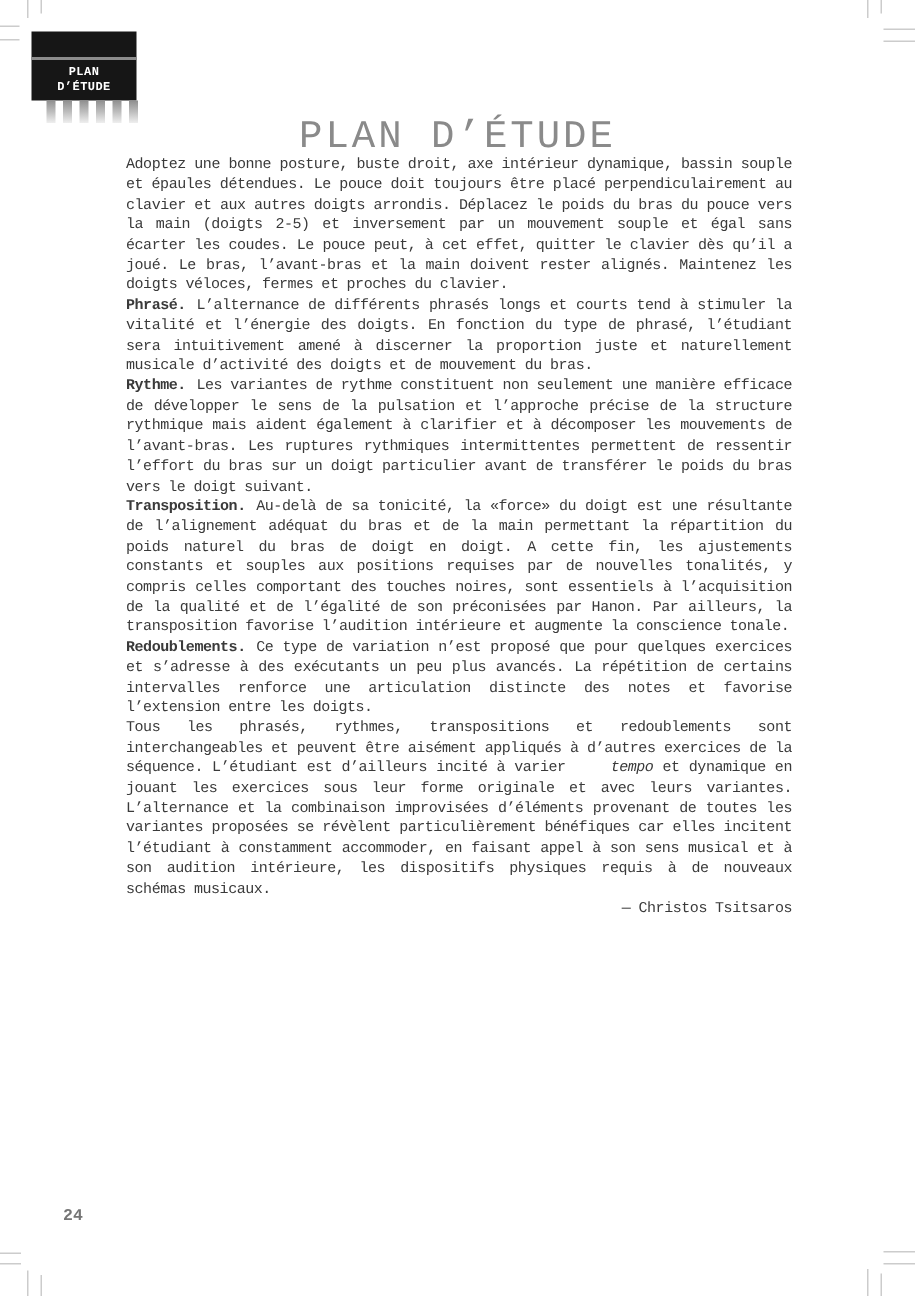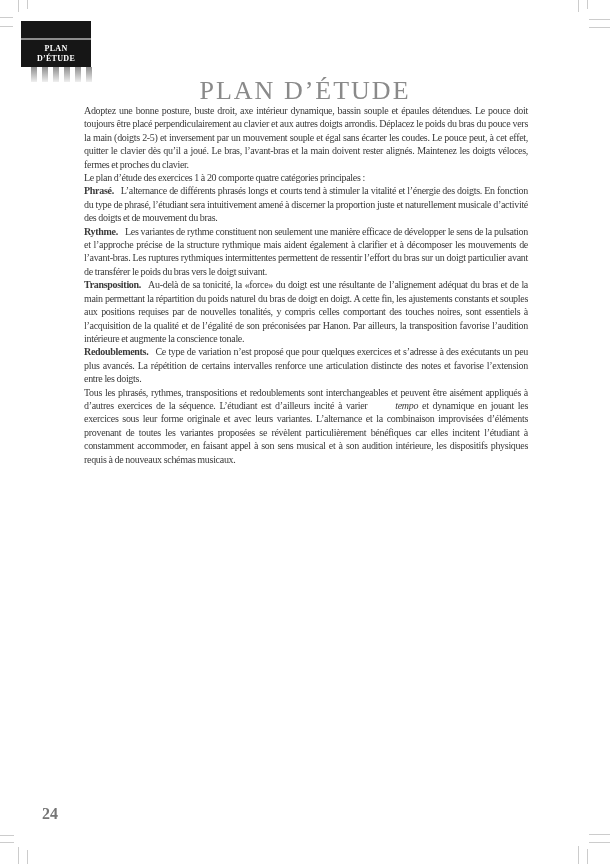--- a/index.html
+++ b/index.html
@@ -1,18 +1,18 @@
 <!DOCTYPE html>
 <html><head>
 <meta charset="utf-8">
 <style>
   html, body { margin:0; padding:0; background:#ffffff; }
   .page {
     position:relative; width:610px; height:864px; background:#ffffff;
-    font-family:Liberation Serif, serif; overflow:hidden;
+    font-family:Liberation Mono, monospace; overflow:hidden;
   }
 
   
   .crop { position:absolute; background:#cccccc; }
 
   
   .badge { position:absolute; left:21px; top:21px; width:70px; height:46px; background:#161616; }
   .badge .divider { position:absolute; left:0; top:17px; width:100%; height:2px; background:#8c8c8c; }
   .badge .label {
     position:absolute; left:0; bottom:4px; width:100%; text-align:center;
@@ -35,21 +35,21 @@
     letter-spacing:-0.3px; word-spacing:-0.3px;
   }
   .text-col p { margin:0; text-align:justify; }
   .lead { margin-top:9px; text-align:left !important; }
   .category { margin-top:9px; margin-left:18px; }
   .cat-label { font-weight:bold; padding-right:7px; }
   .closing { margin-top:13px; }
   .em-word { font-style:italic;padding-left:24px; }
   .signature { margin-top:11px; text-align:right !important; }
 
-  .page-number { position:absolute; left:42px; top:805px; font-size:16px; font-weight:bold; color:#757575; }
+  .page-number { position:absolute; left:42px; top:805px; font-size:11px; font-weight:bold; color:#757575; }
 </style>
 </head>
 <body>
 
 <div class="page">
 
   <div class="crop" style="left:18px; top:0; width:1px; height:12px;"></div>
   <div class="crop" style="left:27px; top:0; width:1px; height:9px;"></div>
   <div class="crop" style="left:0; top:17px; width:13px; height:1px;"></div>
   <div class="crop" style="left:0; top:26px; width:13px; height:1px;"></div>
@@ -81,29 +81,29 @@
     <div class="key"></div>
     <div class="key"></div>
     <div class="key"></div>
   </div>
 
   <div class="title">PLAN D’ÉTUDE</div>
 
   <div class="text-col">
     <p>Adoptez une bonne posture, buste droit, axe intérieur dynamique, bassin souple et épaules détendues. Le pouce doit toujours être placé perpendiculairement au clavier et aux autres doigts arrondis. Déplacez le poids du bras du pouce vers la main (doigts 2-5) et inversement par un mouvement souple et égal sans écarter les coudes. Le pouce peut, à cet effet, quitter le clavier dès qu’il a joué. Le bras, l’avant-bras et la main doivent rester alignés. Maintenez les doigts véloces, fermes et proches du clavier.</p>
 
-    <p class="lead">Le plan d’étude des exercices 1 à 20 comporte quatre catégories principales :</p>
 
     <p class="category"><span class="cat-label">Phrasé.</span><span>L’alternance de différents phrasés longs et courts tend à stimuler la vitalité et l’énergie des doigts. En fonction du type de phrasé, l’étudiant sera intuitivement amené à discerner la proportion juste et naturellement musicale d’activité des doigts et de mouvement du bras.</span></p>
 
     <p class="category"><span class="cat-label">Rythme.</span><span>Les variantes de rythme constituent non seulement une manière efficace de développer le sens de la pulsation et l’approche précise de la structure rythmique mais aident également à clarifier et à décomposer les mouvements de l’avant-bras. Les ruptures rythmiques intermittentes permettent de ressentir l’effort du bras sur un doigt particulier avant de transférer le poids du bras vers le doigt suivant.</span></p>
 
     <p class="category"><span class="cat-label">Transposition.</span><span>Au-delà de sa tonicité, la «force» du doigt est une résultante de l’alignement adéquat du bras et de la main permettant la répartition du poids naturel du bras de doigt en doigt. A cette fin, les ajustements constants et souples aux positions requises par de nouvelles tonalités, y compris celles comportant des touches noires, sont essentiels à l’acquisition de la qualité et de l’égalité de son préconisées par Hanon. Par ailleurs, la transposition favorise l’audition intérieure et augmente la conscience tonale.</span></p>
 
     <p class="category"><span class="cat-label">Redoublements.</span><span>Ce type de variation n’est proposé que pour quelques exercices et s’adresse à des exécutants un peu plus avancés. La répétition de certains intervalles renforce une articulation distincte des notes et favorise l’extension entre les doigts.</span></p>
 
     <p class="closing"><span>Tous les phrasés, rythmes, transpositions et redoublements sont interchangeables et peuvent être aisément appliqués à d’autres exercices de la séquence. L’étudiant est d’ailleurs incité à varier </span><span class="em-word">tempo</span><span> et dynamique en jouant les exercices sous leur forme originale et avec leurs variantes. L’alternance et la combinaison improvisées d’éléments provenant de toutes les variantes proposées se révèlent particulièrement bénéfiques car elles incitent l’étudiant à constamment accommoder, en faisant appel à son sens musical et à son audition intérieure, les dispositifs physiques requis à de nouveaux schémas musicaux.</span></p>
 
+    <p class="signature">— Christos Tsitsaros</p>
   </div>
 
   <div class="page-number">24</div>
 
 </div>
 
 </body></html>

